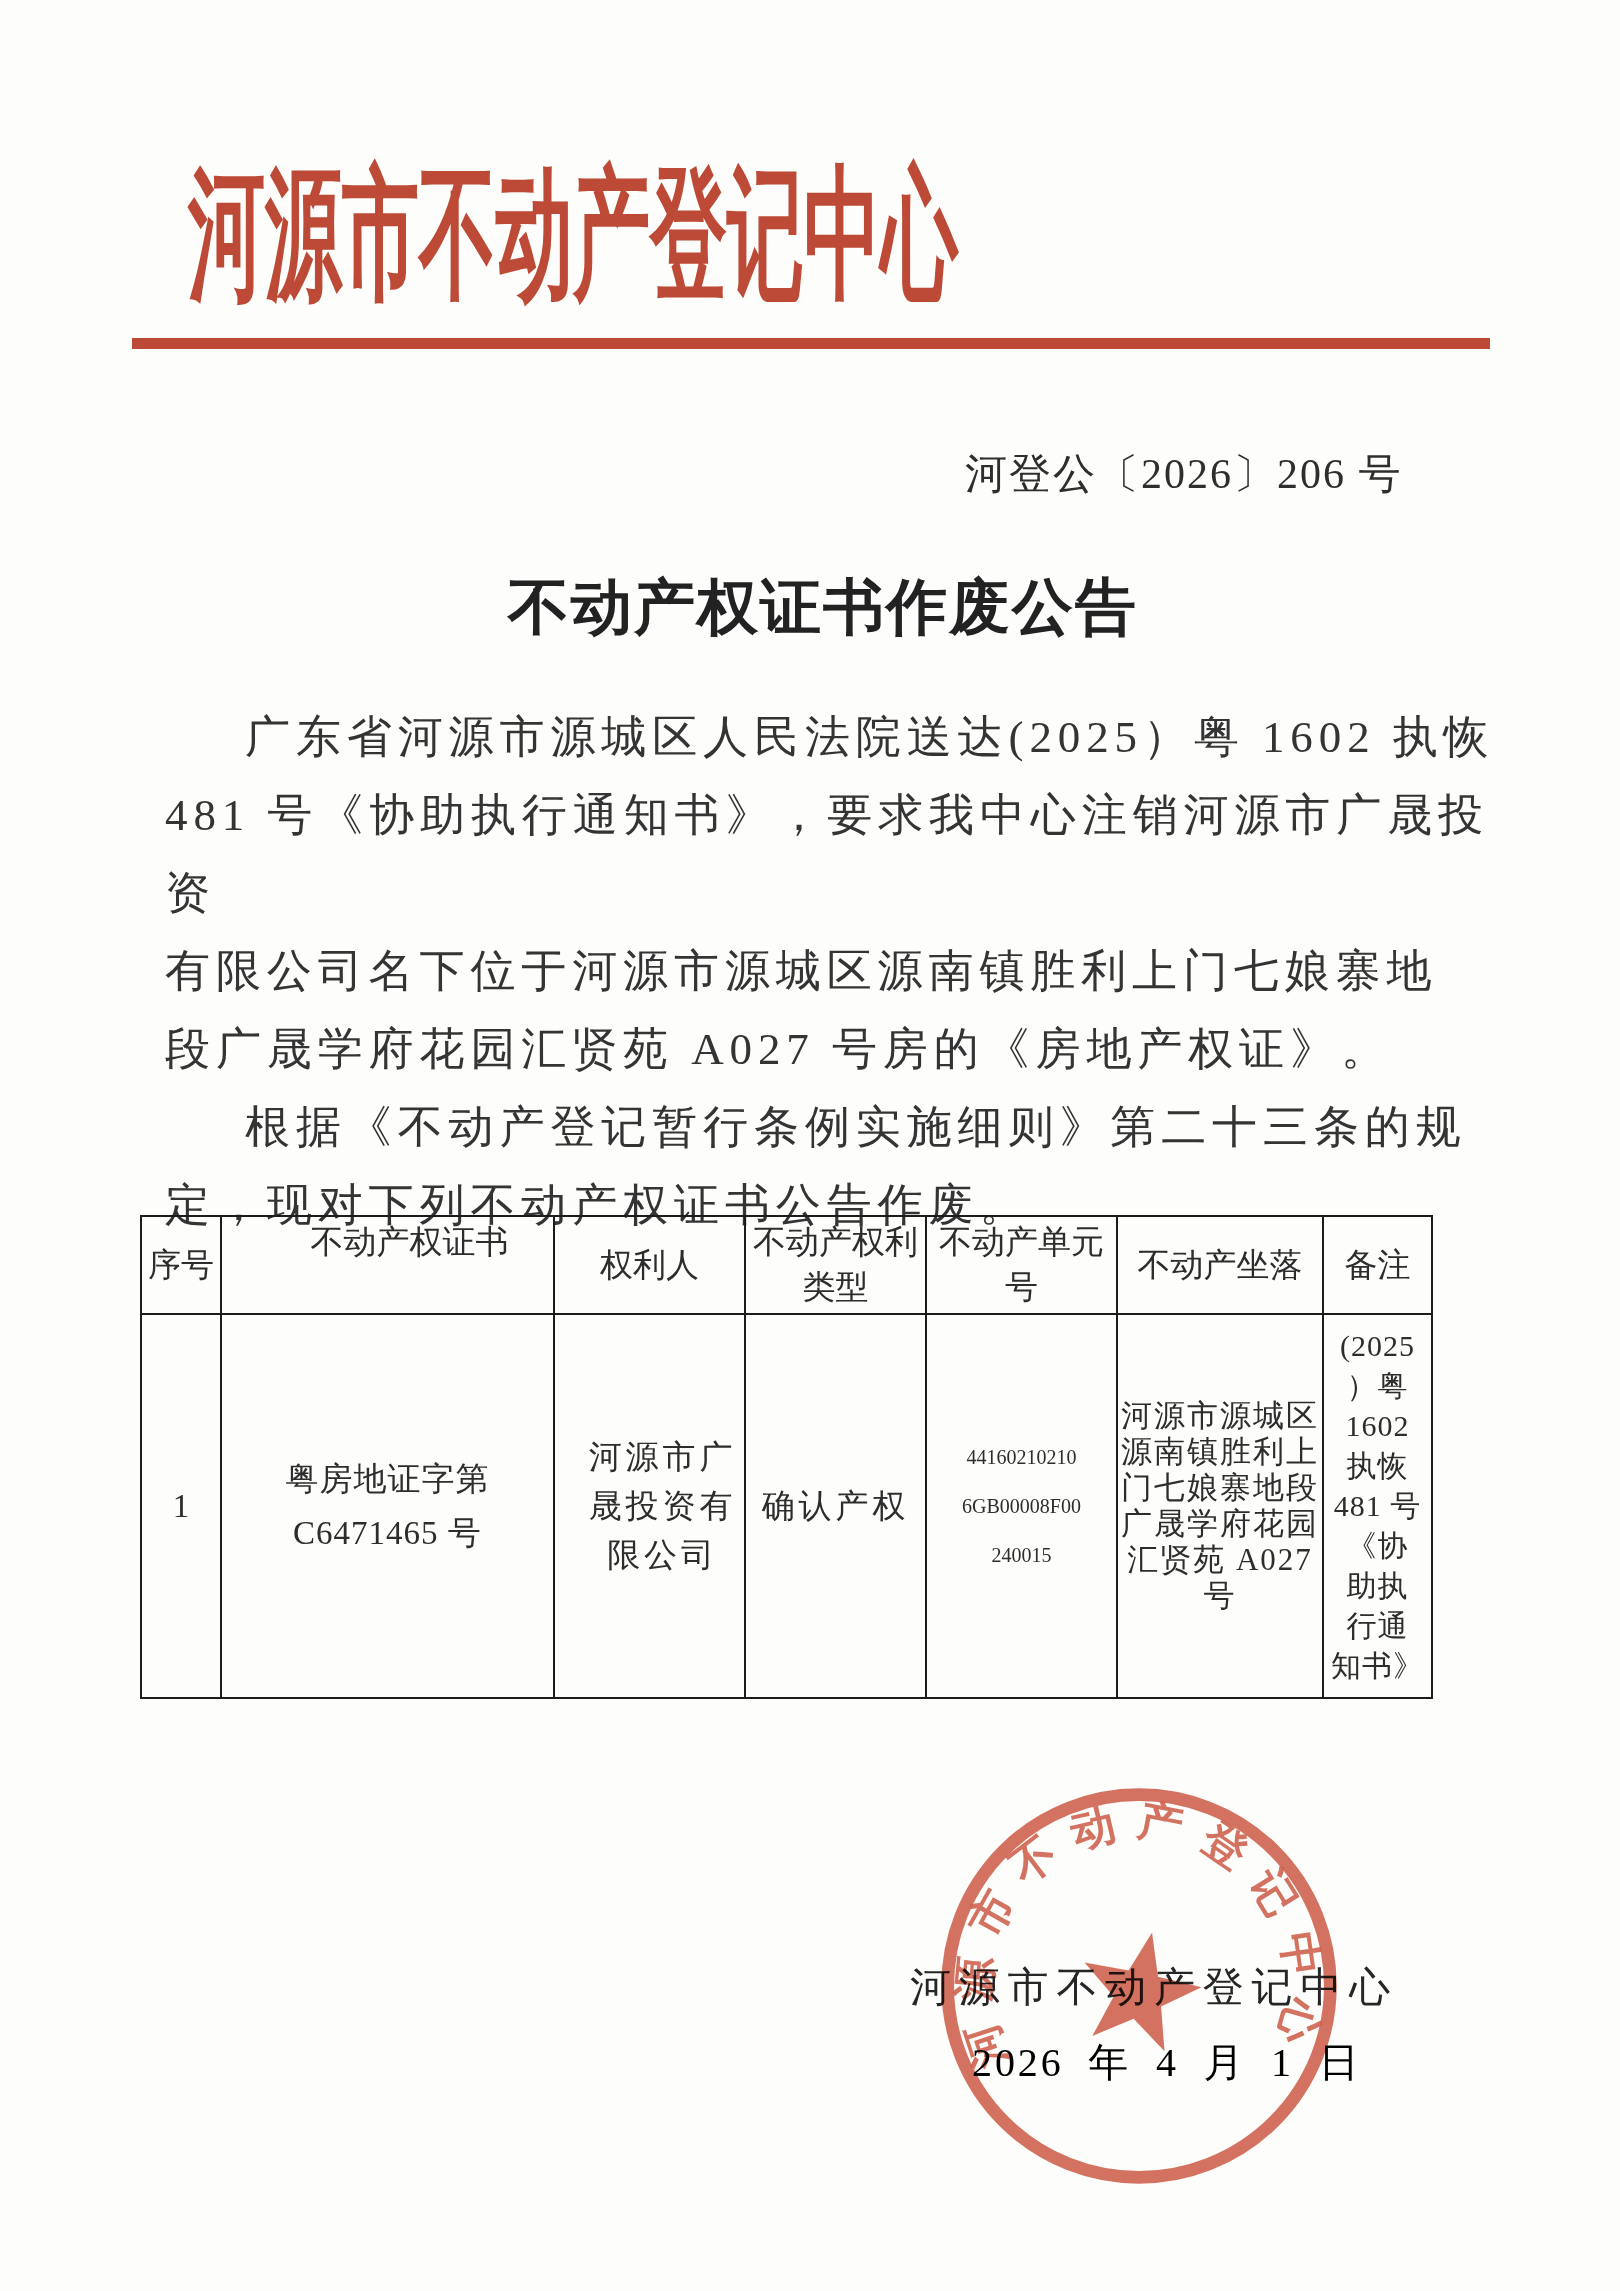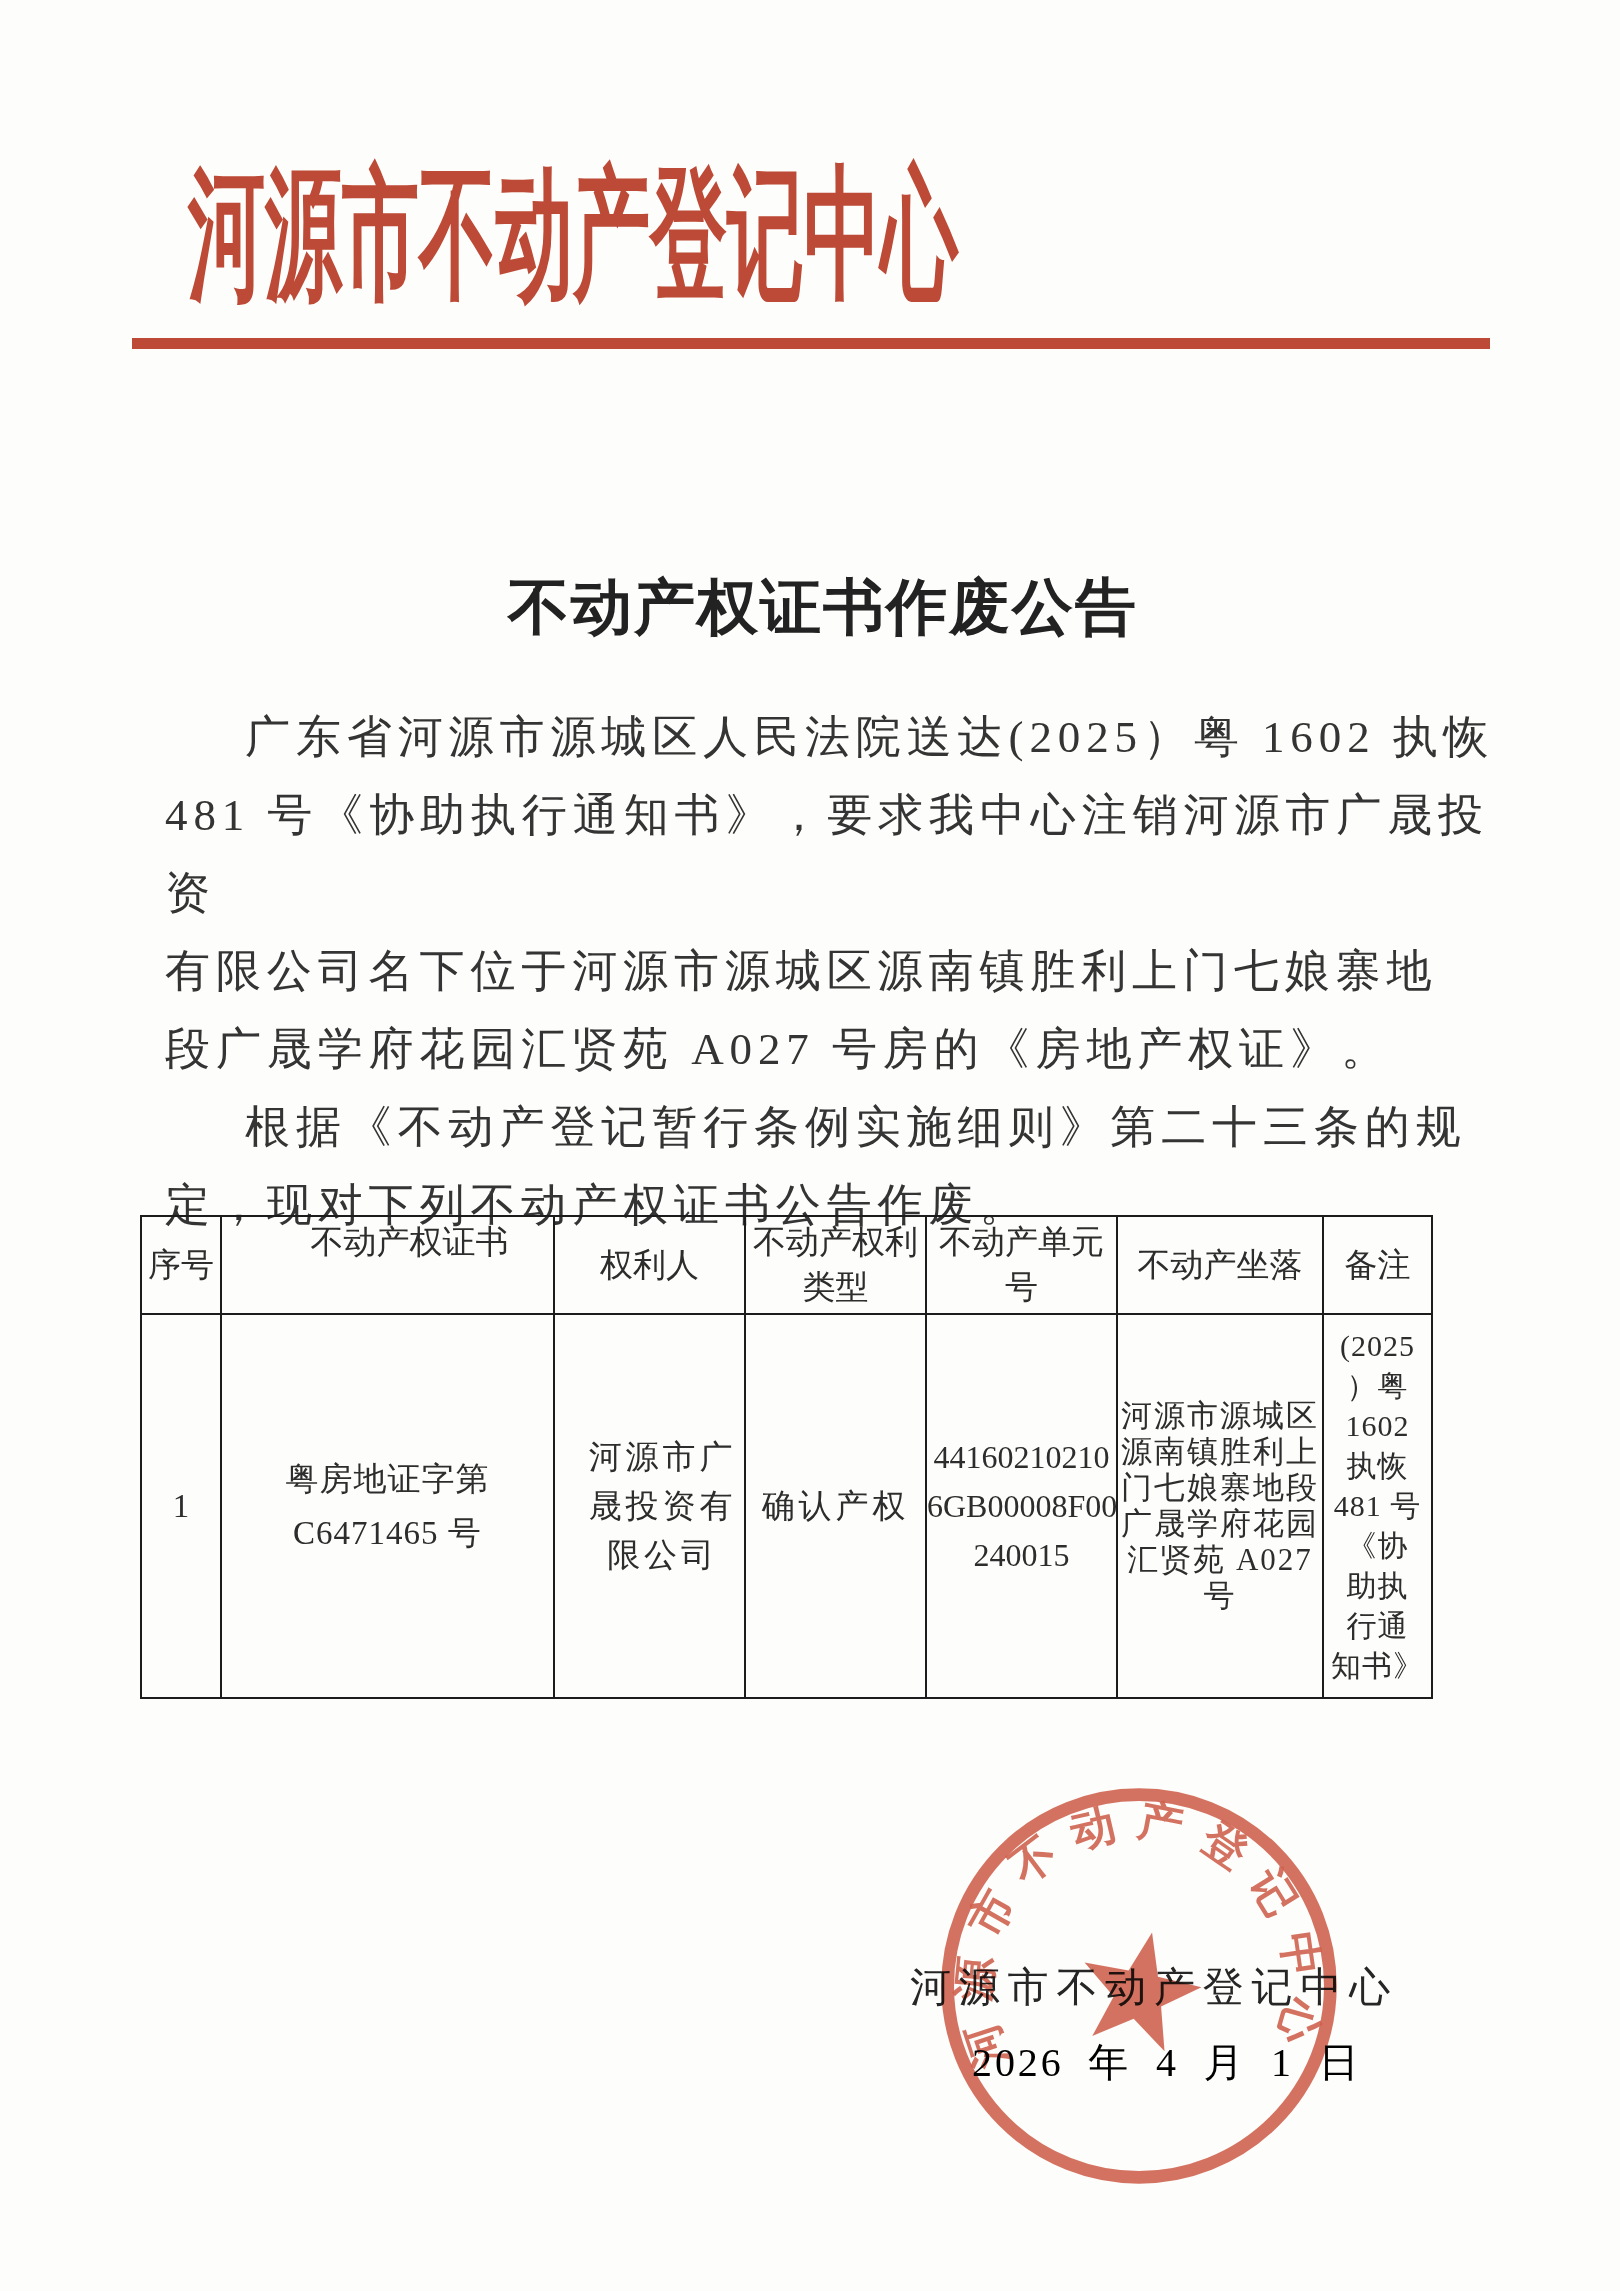--- a/index.html
+++ b/index.html
@@ -64,21 +64,21 @@
     padding:0;
     white-space:pre-line;
     overflow:hidden;
   }
   .notice-table thead tr{height:98px;}
   .notice-table tbody tr{height:384px;}
   th.th-high{padding-bottom:45px;padding-left:44px;}
   td.cell-cert{line-height:54px;letter-spacing:1px;}
   td.cell-holder{text-align:center;padding-left:26px;line-height:49px;letter-spacing:3.9px;}
   td.cell-type{letter-spacing:3.9px;}
-  td.cell-unit{line-height:49px;font-size:32px;}
+  td.cell-unit{line-height:49px;font-size:20px;}
   td.cell-location{line-height:36px;font-size:31px;letter-spacing:2px;}
   td.cell-remark{line-height:40px;font-size:30px;letter-spacing:1px;}
   
   .signature{
     position:absolute;left:910px;top:1960px;
     font-size:41px;letter-spacing:7.8px;color:#262626;
     white-space:nowrap;z-index:2;
   }
   .date-line{
     position:absolute;left:972px;top:2035px;
@@ -95,20 +95,21 @@
 </style>
 </head>
 <body>
 
 <div class="page">
 
   <div class="org-header">河源市不动产登记中心</div>
 
   <div class="red-rule"></div>
 
+  <div class="doc-number">河登公〔2026〕206 号</div>
 
   <h1 class="doc-title">不动产权证书作废公告</h1>
 
   <div class="body-block">
     <p class="body-para">广东省河源市源城区人民法院送达(2025）粤 1602 执恢
 481 号《协助执行通知书》，要求我中心注销河源市广晟投资
 有限公司名下位于河源市源城区源南镇胜利上门七娘寨地
 段广晟学府花园汇贤苑 A027 号房的《房地产权证》。</p>
     <p class="body-para">根据《不动产登记暂行条例实施细则》第二十三条的规
 定，现对下列不动产权证书公告作废。</p>

